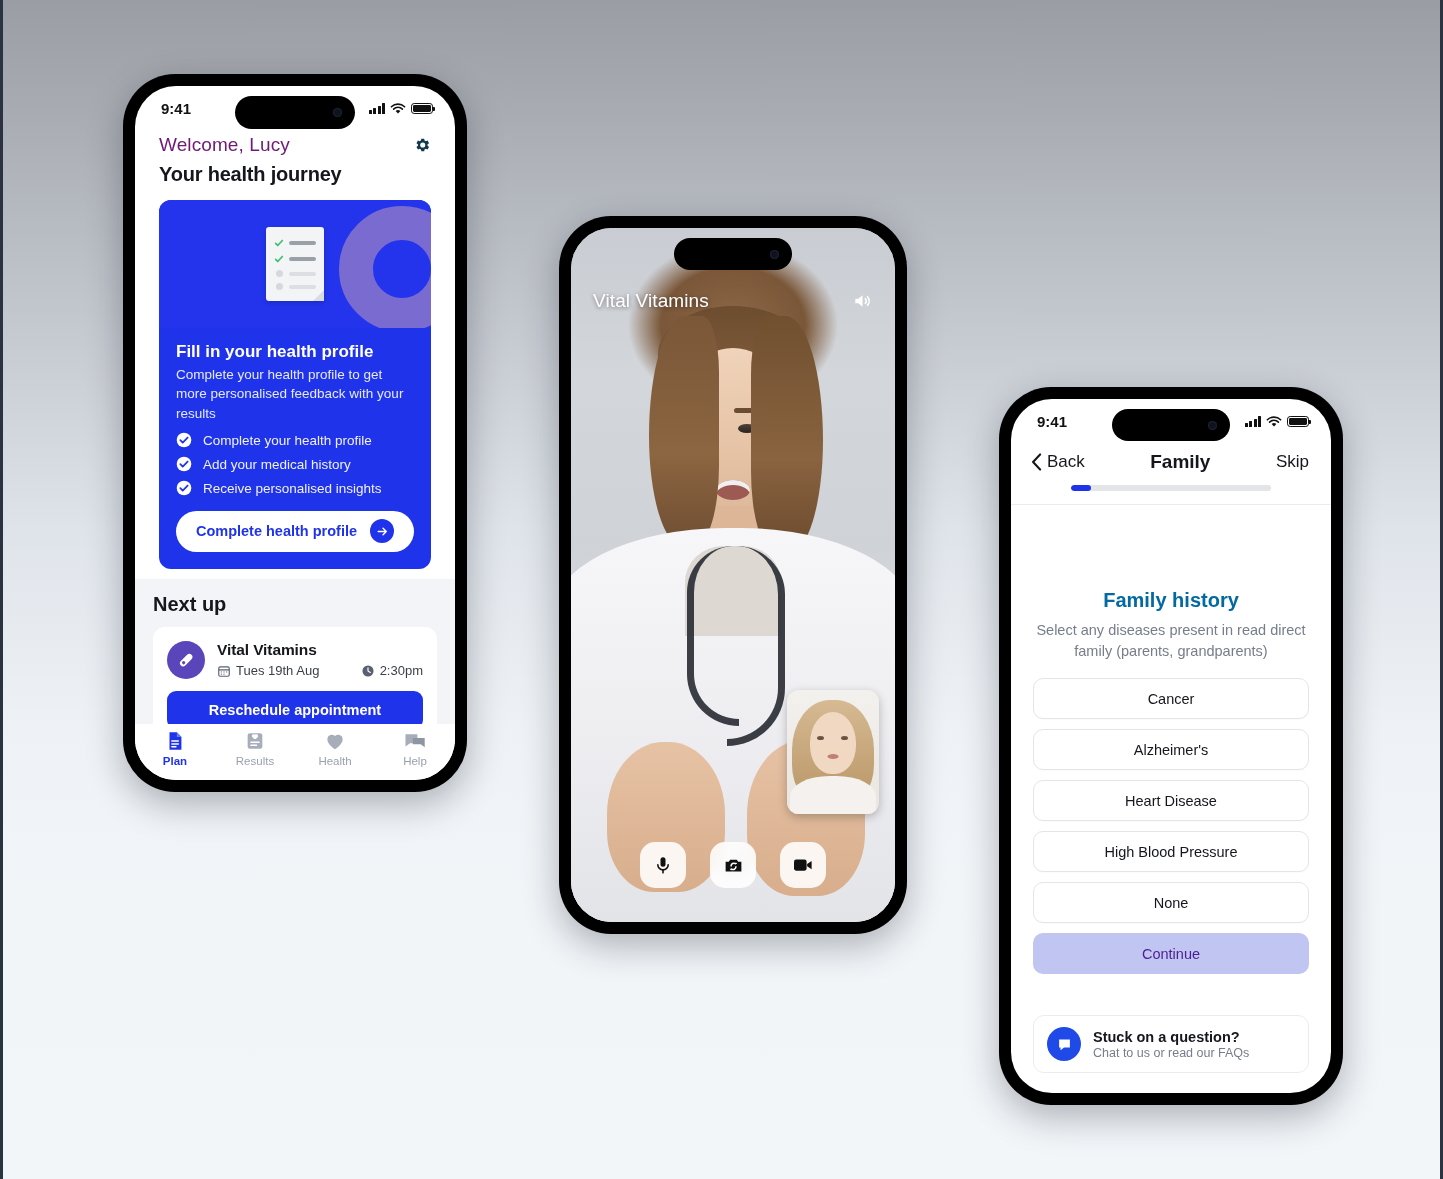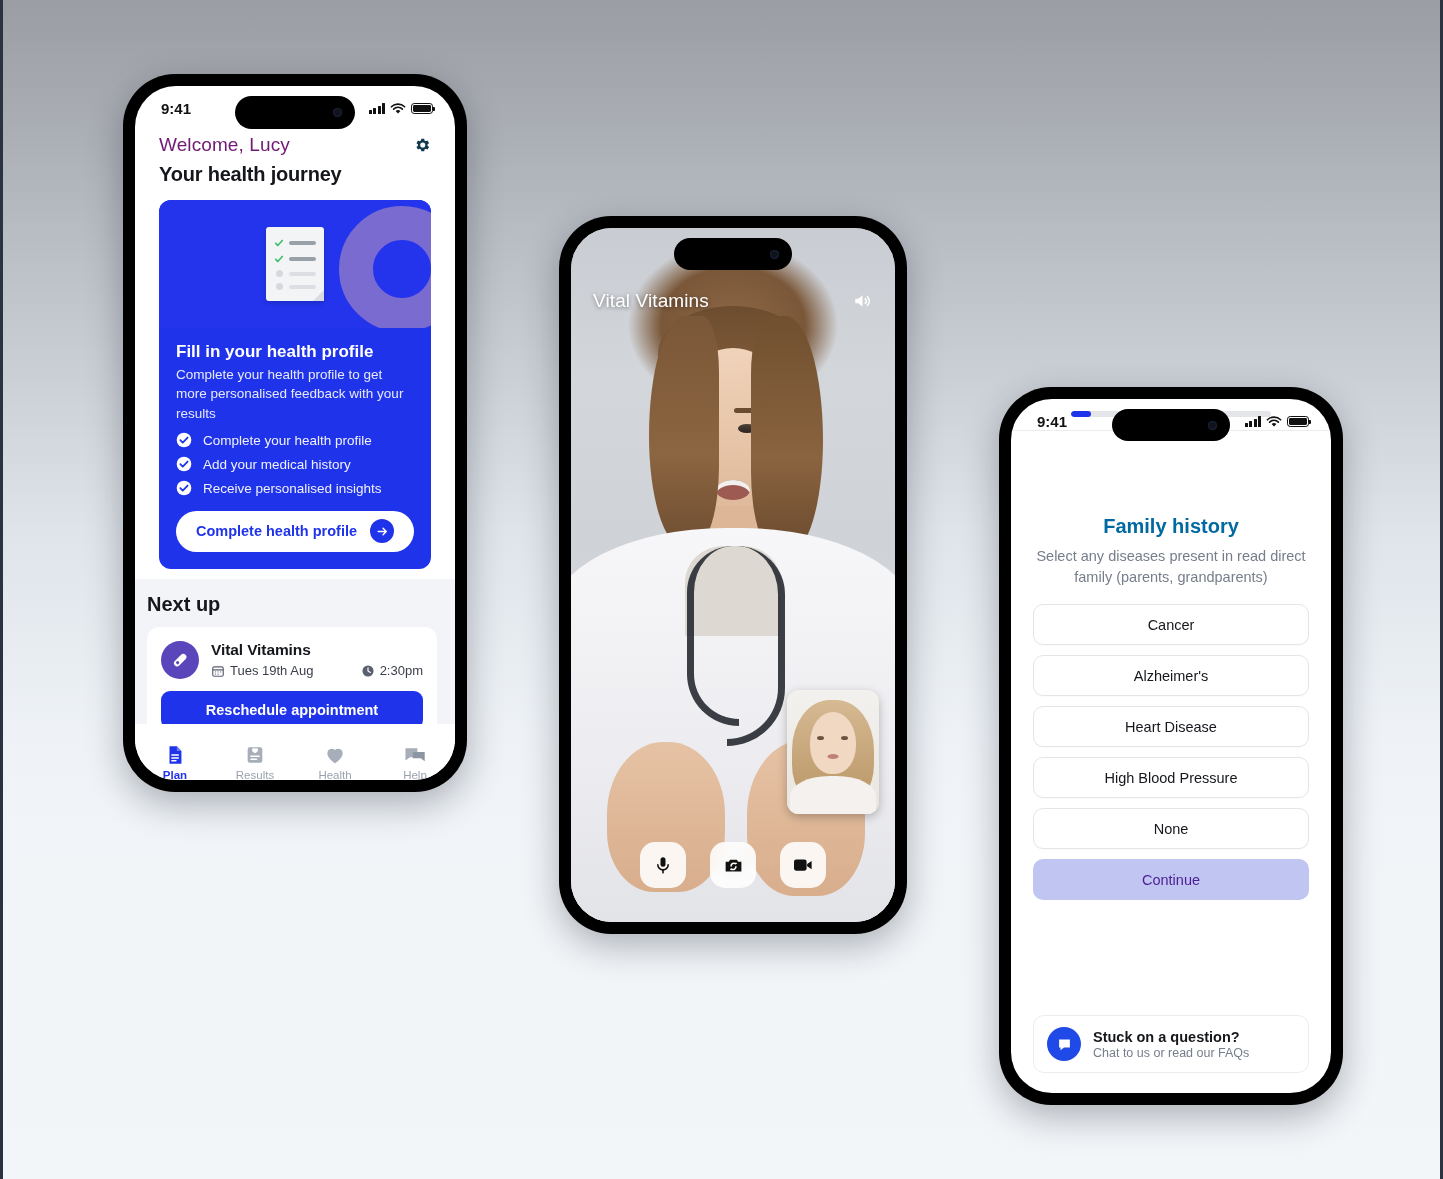--- a/index.html
+++ b/index.html
@@ -116,41 +116,41 @@
     margin-top: 15px; background: #fff; border-radius: 28px;
     height: 41px; display: flex; align-items: center; justify-content: center; gap: 13px;
     cursor: pointer; border: none; width: 100%;
   }
   .hero-btn .lbl { font-size: 14.5px; font-weight: bold; color: #1f33ea; }
   .hero-btn .circ {
     width: 24px; height: 24px; border-radius: 50%; background: #1f33ea;
     display: flex; align-items: center; justify-content: center; flex: none;
   }
 
-  .nextup-wrap { background: #f3f4f7; margin-top: 10px; padding: 14px 18px 0 12px; flex: 1; }
+  .nextup-wrap { background: #f3f4f7; margin-top: 10px; padding: 14px 18px 0 18px; flex: 1; }
   .nextup-h { font-size: 20px; font-weight: bold; color: #15171c; }
   .appt-card { background: #fff; border-radius: 12px; margin-top: 11px; padding: 14px 14px 15px 14px; }
   .appt-top { display: flex; align-items: center; gap: 12px; }
   .pill-circle {
     width: 38px; height: 38px; border-radius: 50%; background: #5b45bb;
     display: flex; align-items: center; justify-content: center; flex: none;
   }
   .appt-name { font-size: 15.5px; font-weight: bold; color: #15171c; letter-spacing: -.1px; }
   .appt-meta { display: flex; align-items: center; gap: 6px; margin-top: 4px; }
   .appt-meta .mi { display: flex; align-items: center; gap: 5px; font-size: 13px; color: #3a3f49; }
   .appt-meta .spacer { flex: 1; }
   .resched {
     margin-top: 12px; width: 100%; height: 38px; border: none; border-radius: 9px;
     background: #1f33ea; color: #fff; font-size: 14.5px; font-weight: bold;
     font-family: inherit; cursor: pointer;
   }
 
   .tabbar {
     position: absolute; left: 0; right: 0; bottom: 0; height: 56px;
-    background: #fff; display: flex; align-items: flex-start; padding-top: 20px;
+    background: #fff; display: flex; align-items: flex-start; padding-top: 6px;
   }
   .tab { flex: 1; display: flex; flex-direction: column; align-items: center; gap: 3px; cursor: pointer; }
   .tab .tl { font-size: 11.5px; color: #9aa1ad; }
   .tab.active .tl { color: #1f33ea; font-weight: bold; }
 
   
   #phone2 { left: 556px; top: 216px; width: 348px; height: 718px; }
   #phone2 .screen { background: #cfd3d8; }
   .vid-bg {
     position: absolute; inset: 0;
@@ -546,20 +546,30 @@
             <path d="M8 10.6 5.6 8.1a3.4 3.4 0 0 1 4.8 0L8 10.6Z" fill="#111"></path>
             <path d="M3.6 6.1a6.2 6.2 0 0 1 8.8 0" stroke="#111" stroke-width="1.6" fill="none" stroke-linecap="round"></path>
             <path d="M1.4 3.8a9.4 9.4 0 0 1 13.2 0" stroke="#111" stroke-width="1.6" fill="none" stroke-linecap="round"></path>
           </svg>
           <span class="batt">
               <b></b>
             </span>
         </span>
       </div>
 
+      <div class="p3-nav">
+        <div class="p3-back">
+          <svg width="11" height="18" viewBox="0 0 12 20">
+            <path d="M10 1.6 2.2 10 10 18.4" stroke="#15171c" stroke-width="2.3" fill="none" stroke-linecap="round" stroke-linejoin="round"></path>
+          </svg>
+          <span>Back</span>
+        </div>
+        <div class="p3-navtitle">Family</div>
+        <div class="p3-skip">Skip</div>
+      </div>
 
       <div class="p3-prog-wrap">
         <div class="p3-prog">
           <b id="prog-fill" style="width: 10%;"></b>
         </div>
       </div>
 
       <div class="p3-body">
         <div class="p3-h">Family history</div>
         <div class="p3-sub">Select any diseases present in read direct family (parents, grandparents)</div>

